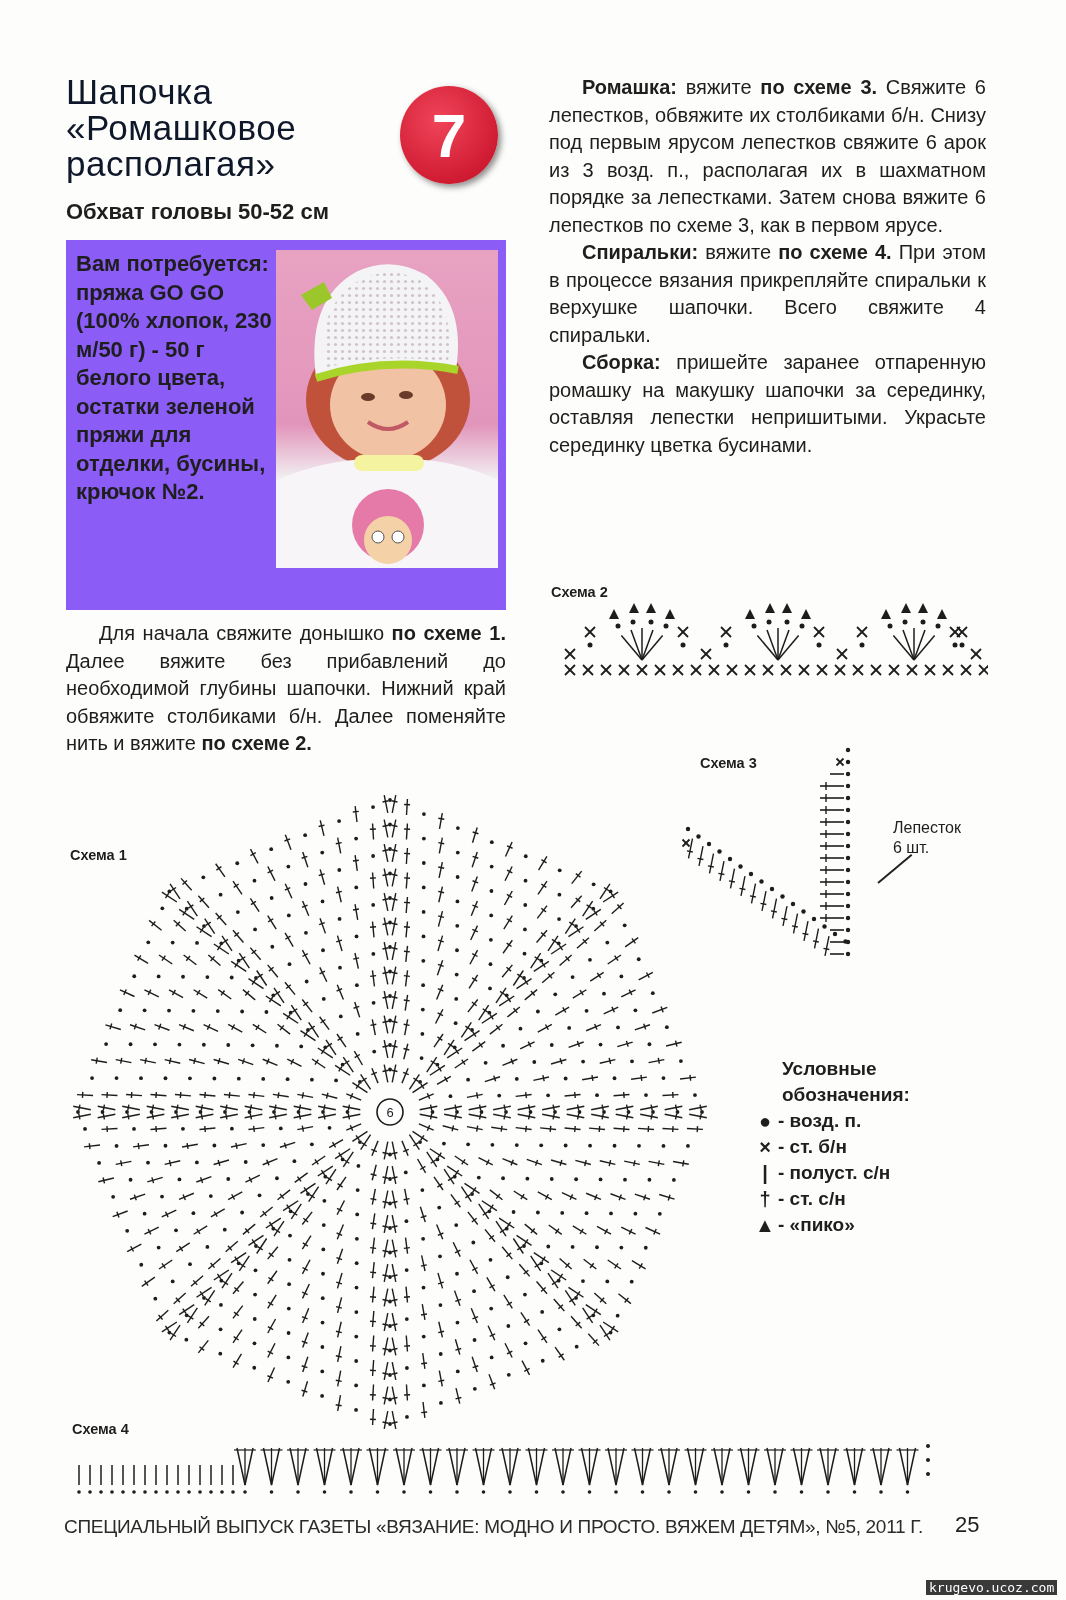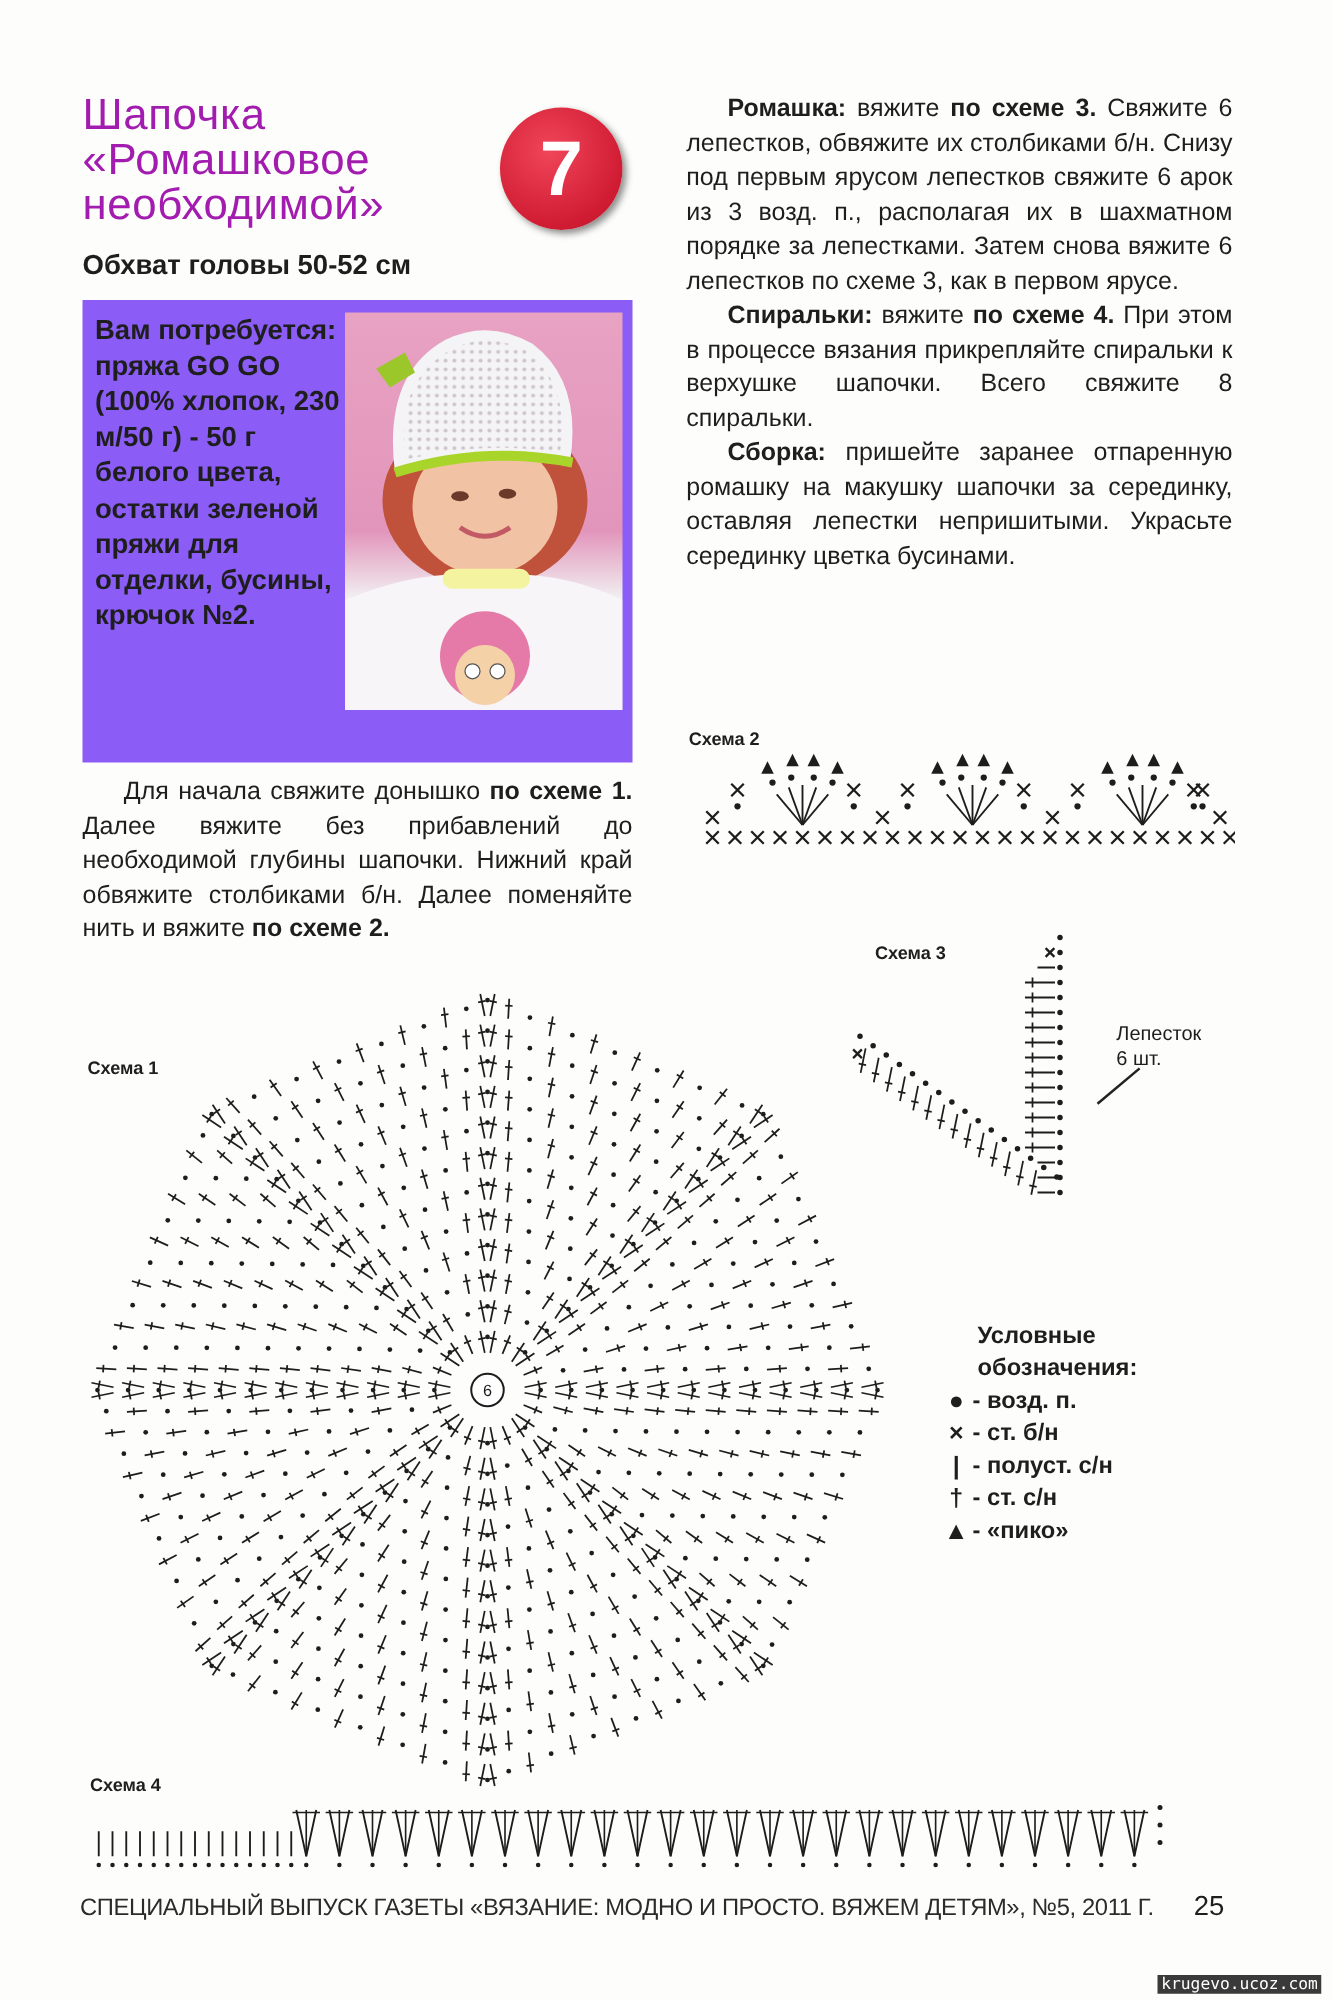--- a/index.html
+++ b/index.html
@@ -1,18 +1,18 @@
 <!DOCTYPE html>
 <html><head>
 <meta charset="utf-8">
 <style>
   html,body{margin:0;padding:0;background:#fdfdfb;}
   body{width:1066px;height:1600px;position:relative;overflow:hidden;font-family:"Liberation Sans",sans-serif;color:#1e1e1e;}
   .abs{position:absolute;}
-  .title{left:66px;top:74px;font-size:35px;line-height:36px;font-weight:300;color:#a21caf;letter-spacing:0.5px;}
+  .title{left:66px;top:74px;font-size:35px;line-height:36px;font-weight:300;color:#0f172a;letter-spacing:0.5px;}
   .title div{white-space:nowrap;}
   .badge{left:400px;top:86px;width:98px;height:98px;border-radius:50%;background:radial-gradient(circle at 40% 35%,#f0455a,#d01c33 70%,#b51428);box-shadow:3px 3px 6px rgba(0,0,0,0.45);display:flex;align-items:center;justify-content:center;color:#fff;font-weight:bold;font-size:62px;}
   .headsize{left:66px;top:199px;font-size:22px;font-weight:bold;white-space:nowrap;}
   .materials{left:66px;top:240px;width:440px;height:370px;background:#8b5cf6;}
   .materials-text{left:10px;top:10px;width:200px;font-size:22px;line-height:28.5px;font-weight:bold;}
   .photo{left:210px;top:10px;width:222px;height:318px;background:linear-gradient(180deg,#e8a2c2 0%,#e295bb 55%,#f1f0f1 72%,#f3eef3 100%);overflow:hidden;}
   .body-text{font-size:20px;line-height:27.5px;}
   .body-text b{font-weight:bold;}
   .para{text-indent:33px;margin:0;text-align:justify;}
   .col-left{left:66px;top:620px;width:440px;}
@@ -26,21 +26,21 @@
   .pagenum{left:955px;top:1512px;font-size:22px;font-weight:normal;}
   .watermark{left:926px;top:1580px;font-size:13px;font-family:"DejaVu Sans Mono",monospace;color:#fff;background:#3a3a3a;padding:0 3px;letter-spacing:0;}
   .leader{position:absolute;left:880px;top:860px;width:44px;height:2px;background:#222;transform:rotate(-40deg);transform-origin:left center;}
 </style>
 </head>
 <body>
 
 <div class="abs title">
   <div>Шапочка</div>
   <div>«Ромашковое</div>
-  <div>необходимой»</div>
+  <div>располагая»</div>
 </div>
 <div class="abs badge">
     <span>7</span>
   </div>
 <div class="abs headsize">Обхват головы 50-52 см</div>
 
 <div class="abs materials">
   <div class="abs materials-text">Вам потребуется: пряжа GO GO (100% хлопок, 230 м/50 г) - 50 г белого цвета, остатки зеленой пряжи для отделки, бусины, крючок №2.</div>
   <div class="abs photo">
     <svg width="222" height="318" viewBox="0 0 222 318">
@@ -76,21 +76,21 @@
   <p class="para">
     <span>Для начала свяжите донышко </span><b>по схеме 1.</b><span> Далее вяжите без прибавлений до необходимой глубины шапочки. Нижний край обвяжите столбиками б/н. Далее поменяйте нить и вяжите </span><b>по схеме 2.</b>
   </p>
 </div>
 
 <div class="abs col-right body-text">
   <p class="para">
     <b>Ромашка:</b><span> вяжите </span><b>по схеме 3.</b><span> Свяжите 6 лепестков, обвяжите их столбиками б/н. Снизу под первым ярусом лепестков свяжите 6 арок из 3 возд. п., располагая их в шахматном порядке за лепестками. Затем снова вяжите 6 лепестков по схеме 3, как в первом ярусе.</span>
   </p>
   <p class="para">
-    <b>Спиральки:</b><span> вяжите </span><b>по схеме 4.</b><span> При этом в процессе вязания прикрепляйте спиральки к верхушке шапочки. Всего свяжите 8 спиральки.</span>
+    <b>Спиральки:</b><span> вяжите </span><b>по схеме 4.</b><span> При этом в процессе вязания прикрепляйте спиральки к верхушке шапочки. Всего свяжите 4 спиральки.</span>
   </p>
   <p class="para">
     <b>Сборка:</b><span> пришейте заранее отпаренную ромашку на макушку шапочки за серединку, оставляя лепестки непришитыми. Украсьте серединку цветка бусинами.</span>
   </p>
 </div>
 
 <div class="abs scheme-label" style="left:551px;top:584px;">Схема 2</div>
 <svg class="abs" style="left:548px;top:600px;" width="440" height="85" id="s2">
     <g stroke="#1d1d1d" stroke-width="1.8">
       <line x1="17" y1="65" x2="27" y2="75"></line>

